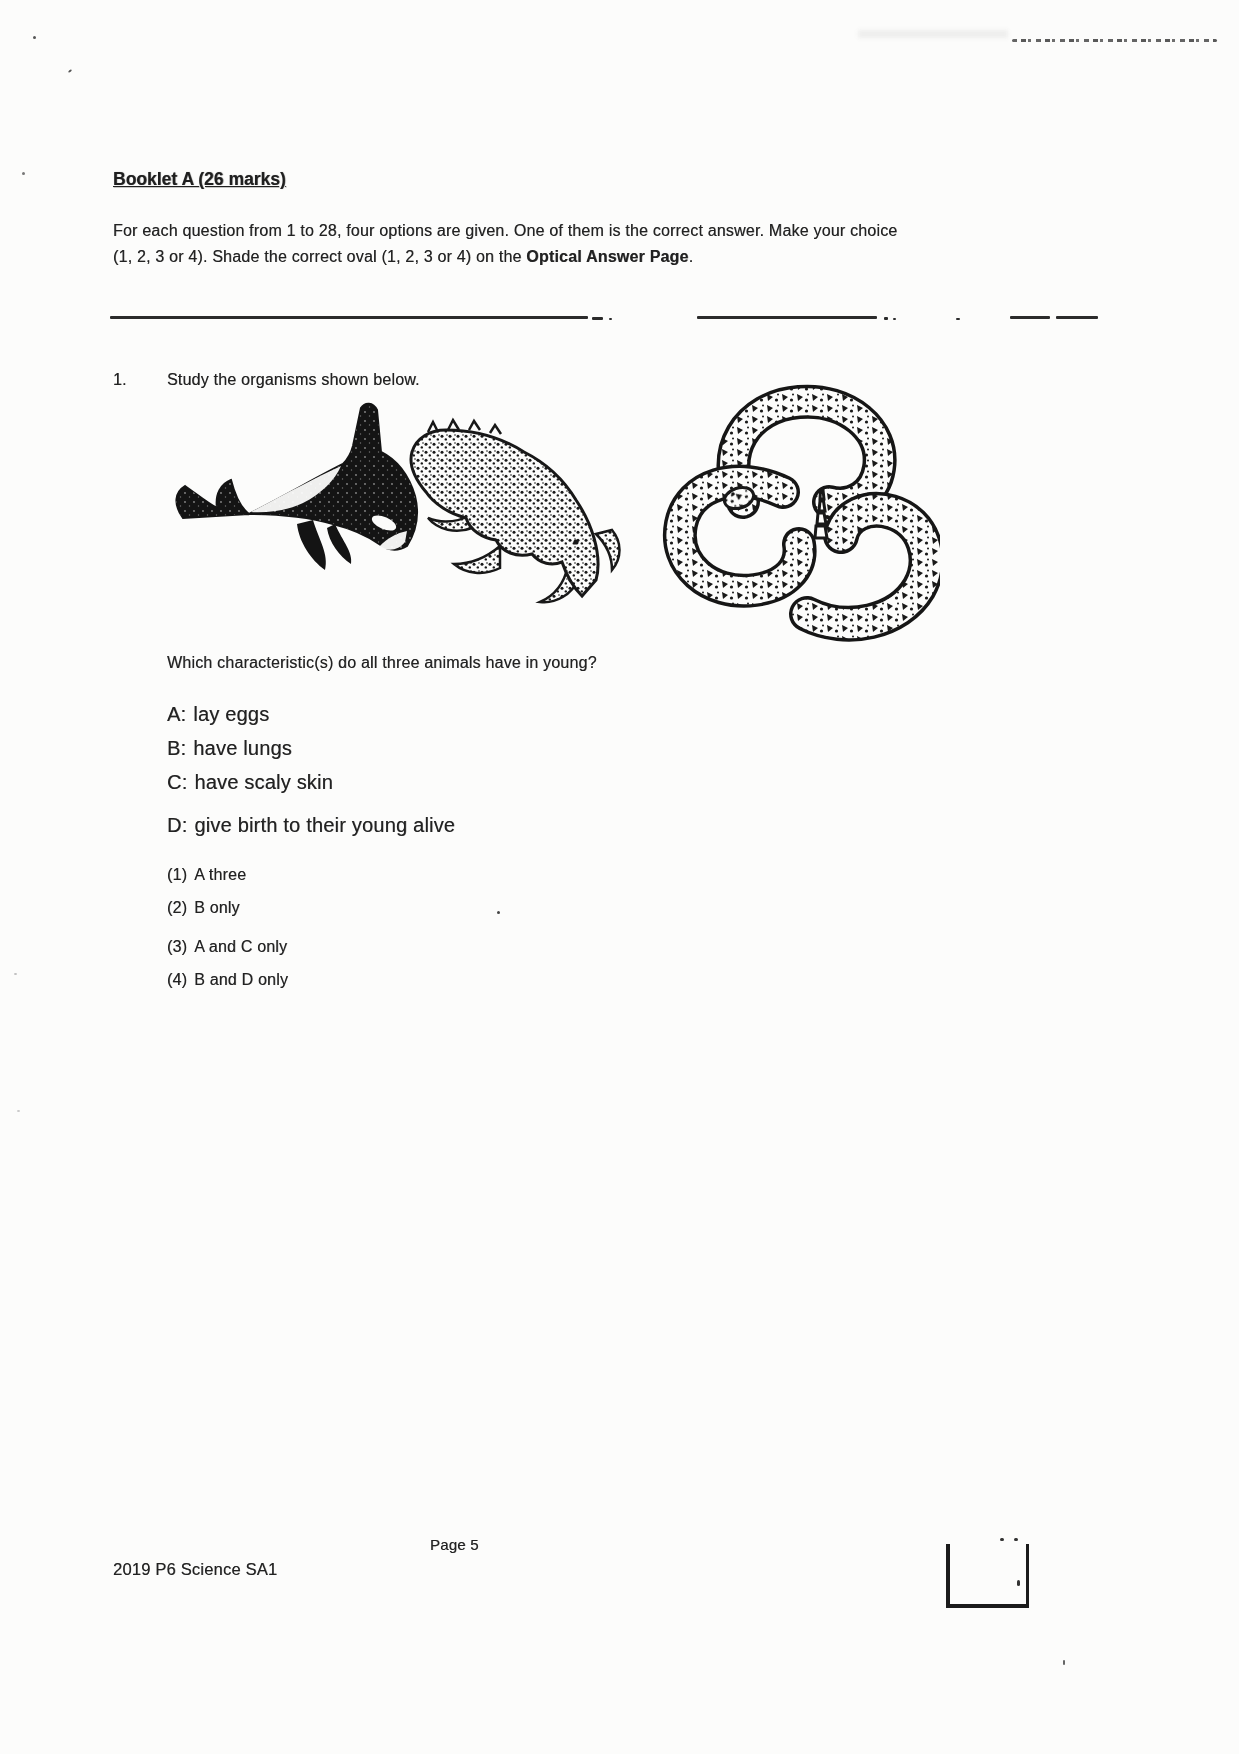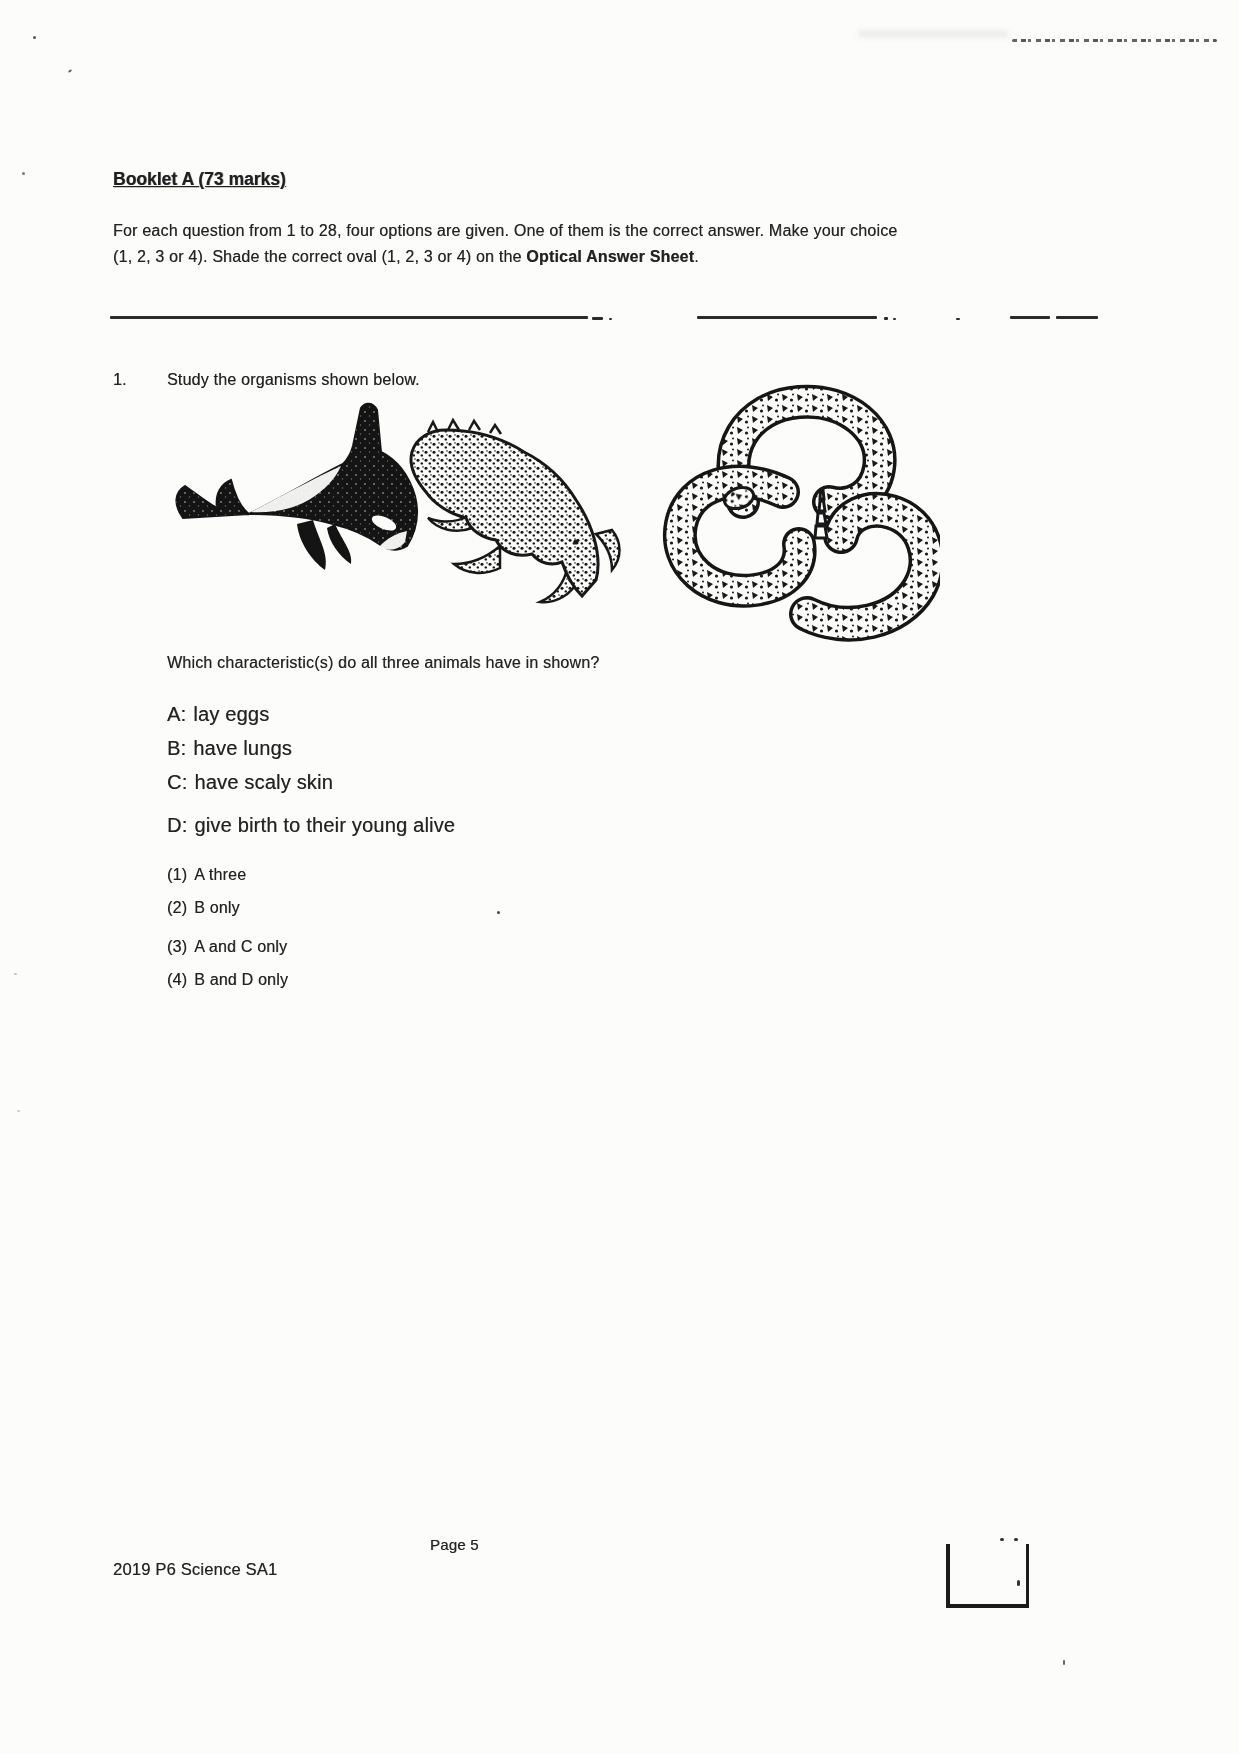--- a/index.html
+++ b/index.html
@@ -81,24 +81,24 @@
   <div>
     <span class="speck" style="left:33px;top:36px;width:3px;height:3px;"></span>
     <span class="speck" style="left:68px;top:70px;width:4px;height:2px;transform:rotate(-40deg);"></span>
     <span class="speck" style="left:22px;top:172px;width:3px;height:3px;background:#777;"></span>
     <span class="speck" style="left:497px;top:911px;width:3px;height:3px;background:#444;"></span>
     <span class="speck" style="left:14px;top:973px;width:3px;height:2px;background:#bfbfbf;"></span>
     <span class="speck" style="left:17px;top:1110px;width:3px;height:2px;background:#c8c8c8;"></span>
     <span class="speck" style="left:1063px;top:1660px;width:2px;height:5px;background:#666;border-radius:1px;"></span>
   </div>
 
-  <div class="abs heading">Booklet A (73 marks)</div>
+  <div class="abs heading">Booklet A (26 marks)</div>
 
   <div class="abs instructions scan">
-    <span>For each question from 1 to 28, four options are given. One of them is the correct answer. Make your choice (1, 2, 3 or 4). Shade the correct oval (1, 2, 3 or 4) on the </span><b>Optical Answer Sheet</b><span>.</span>
+    <span>For each question from 1 to 28, four options are given. One of them is the correct answer. Make your choice (1, 2, 3 or 4). Shade the correct oval (1, 2, 3 or 4) on the </span><b>Optical Answer Page</b><span>.</span>
   </div>
 
   <div class="abs divider" style="left:0;top:0;">
     <span style="left:110px;top:316px;width:478px;height:3px;"></span>
     <span style="left:592px;top:317px;width:11px;height:3px;"></span>
     <span style="left:609px;top:318px;width:3px;height:2px;"></span>
     <span style="left:697px;top:316px;width:180px;height:3px;"></span>
     <span style="left:884px;top:317px;width:4px;height:3px;"></span>
     <span style="left:893px;top:318px;width:3px;height:2px;"></span>
     <span style="left:956px;top:318px;width:4px;height:2px;"></span>
@@ -204,21 +204,21 @@
       <path fill="none" stroke="#161616" stroke-width="36" stroke-linecap="round" d="M162,244 C202,264 254,252 274,218 C290,190 280,152 246,142 C222,135 200,146 196,166"></path>
       <path fill="none" stroke="url(#snakeTex)" stroke-width="29" stroke-linecap="round" d="M162,244 C202,264 254,252 274,218 C290,190 280,152 246,142 C222,135 200,146 196,166"></path>
 
       <path fill="#fcfcfb" stroke="#181818" stroke-width="3" d="M170,168 l12,0 l-2,-12 l-9,0 z M172,154 l9,0 l-2,-11 l-6,0 z M174,141 l6,0 l-1.5,-10 l-3.5,0 z M175,129 l4,0 l-1,-9 l-2.5,0 z"></path>
 
       <ellipse cx="94" cy="128" rx="15" ry="10" fill="url(#snakeTex)" stroke="#181818" stroke-width="3" transform="rotate(-18 94 128)"></ellipse>
       <circle cx="88" cy="124" r="1.8" fill="#181818"></circle>
     </svg>
   </div>
 
-  <div class="abs stem scan">Which characteristic(s) do all three animals have in shown?</div>
+  <div class="abs stem scan">Which characteristic(s) do all three animals have in young?</div>
 
   <div class="abs statement scan" style="top:703px;">
     <span class="lbl">A:</span><span>lay eggs</span>
   </div>
   <div class="abs statement scan" style="top:737px;">
     <span class="lbl">B:</span><span>have lungs</span>
   </div>
   <div class="abs statement scan" style="top:771px;">
     <span class="lbl">C:</span><span>have scaly skin</span>
   </div>

